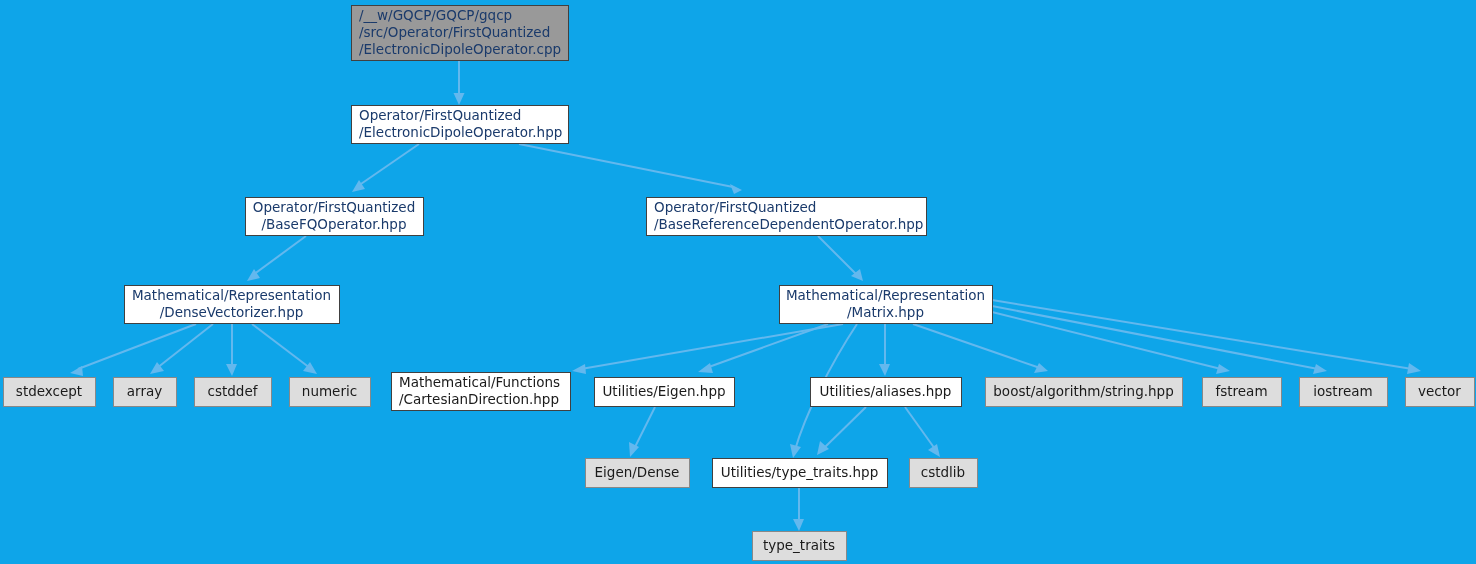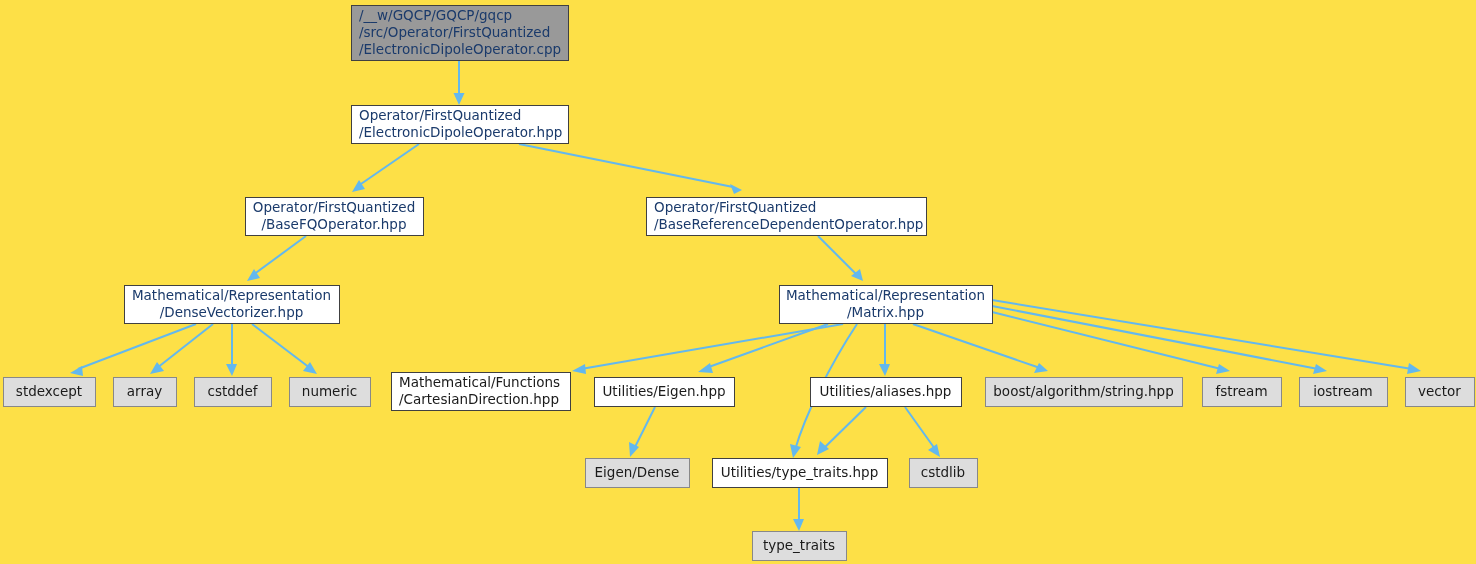--- a/index.html
+++ b/index.html
@@ -39,21 +39,21 @@
     stroke-width: 2;
   }
   .edge-head {
     fill: #63b8ee;
     stroke: none;
   }
 </style>
 </head>
 <body>
 
-<div id="graph-root" style="background: #fde047;">
+<div id="graph-root" style="background: #0ea5e9;">
   <svg id="graph-svg" viewBox="0 0 1476 564" xmlns="http://www.w3.org/2000/svg">
     <g id="edges-layer">
         <path class="edge-path" d="M459,61 L459,95" stroke="#63b8ee"></path>
         <path class="edge-head" d="M459,105 L453.5,93 L464.5,93 Z" fill="#63b8ee"></path>
         <path class="edge-path" d="M419,144 L358,186" stroke="#63b8ee"></path>
         <path class="edge-head" d="M352,192 L359,180 L365,189 Z" fill="#63b8ee"></path>
         <path class="edge-path" d="M519,144 L733,187" stroke="#63b8ee"></path>
         <path class="edge-head" d="M742,190 L730,184 L734,194 Z" fill="#63b8ee"></path>
         <path class="edge-path" d="M306,236 L253,275" stroke="#63b8ee"></path>
         <path class="edge-head" d="M247,281 L254,269 L260,278 Z" fill="#63b8ee"></path>

